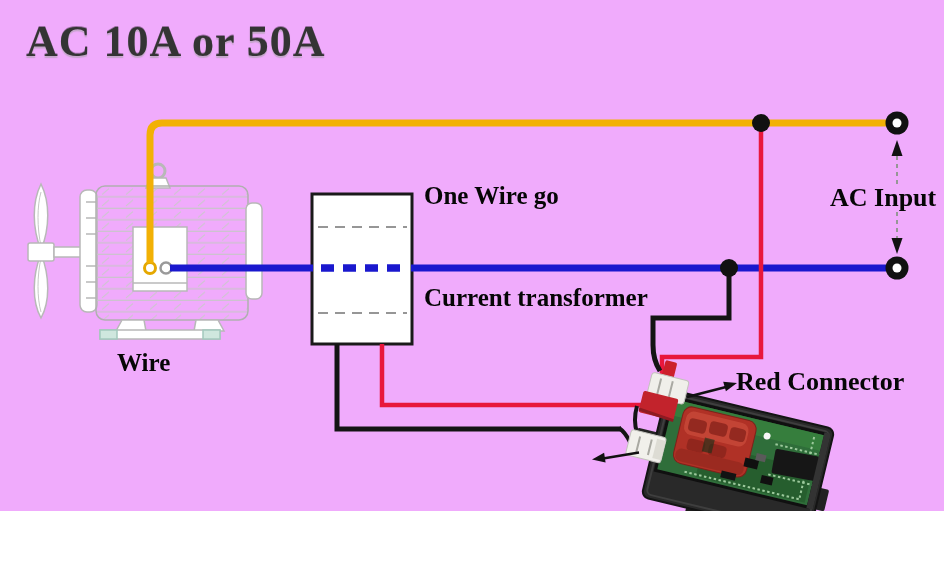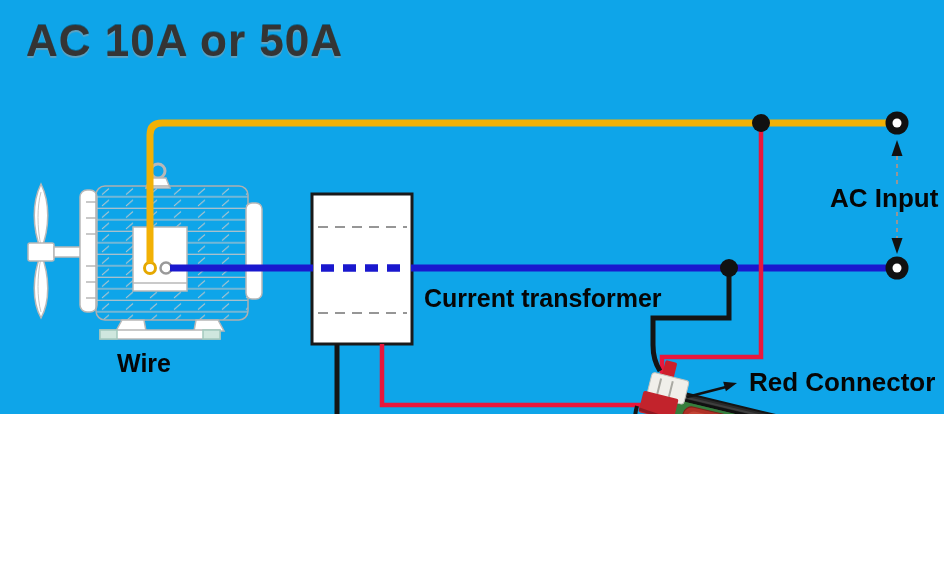--- a/index.html
+++ b/index.html
@@ -1,30 +1,30 @@
 <!DOCTYPE html>
 <html style="--live-wire-yellow: #F2B105; --neutral-wire-blue: #1A18CE; --meter-red-wire: #E8173C; --meter-black-wire: #141414; --guide-gray: #969696; --ct-box-border: #1A1A1A; --motor-line-gray: #B8B8B8; --meter-pcb-green: #2F6E3A; --meter-display-red: #B03126; --meter-case-black: #292929;"><head>
 <meta charset="utf-8">
 <style>
   html,body{margin:0;padding:0;background:#fff;}
   .canvas{
-    position:relative;width:944px;height:414px;background:#0ea5e9;
-    font-family:Liberation Sans, sans-serif;overflow:hidden;
+    position:relative;width:944px;height:511px;background:#f0abfc;
+    font-family:Liberation Serif, serif;overflow:hidden;
   }
   .canvas svg{position:absolute;left:0;top:0;}
   .lbl{position:absolute;font-weight:bold;color:#060606;white-space:nowrap;}
   .title{
     left:26px;top:16px;font-size:44px;letter-spacing:1px;color:#343434;
     text-shadow:0 2px 1px rgba(160,160,160,.55), 0 -1px 0 rgba(0,0,0,.35);
   }
   .load{left:117px;top:349px;font-size:25px;}
   .ctnote{left:424px;top:180px;font-size:25px;line-height:32px;}
   .ctname{left:424px;top:284px;font-size:25px;}
   .acinput{left:830px;top:183px;font-size:26px;}
-  .redconn{left:736px;top:367px;font-size:26px;margin-left:13px;}
+  .redconn{left:736px;top:367px;font-size:26px;}
   .whiteconn{left:387px;top:442px;font-size:26px;}
   
   .w-live{stroke:var(--live-wire-yellow,#F2B105);}
   .w-neutral{stroke:var(--neutral-wire-blue,#1A18CE);}
   .w-red{stroke:var(--meter-red-wire,#E8173C);}
   .w-black{stroke:var(--meter-black-wire,#141414);}
   .dash-gray{stroke:var(--guide-gray,#999999);}
 </style>
 </head>
 <body>
@@ -162,17 +162,17 @@
   <g>
     <path d="M687,397 L726,387" stroke="#111111" stroke-width="2.5" fill="none"></path>
     <polygon points="737,383 725.9,391.3 723.2,381.7" fill="#111111"></polygon>
     <path d="M639,452.5 L603,458.5" stroke="#111111" stroke-width="2.5" fill="none"></path>
     <polygon points="592,459.5 605.6,462.6 604.1,452.7" fill="#111111"></polygon>
   </g>
 </svg>
 
   <div class="lbl title">AC 10A or 50A</div>
   <div class="lbl load">Wire</div>
-  <div class="lbl ctnote"><br></div>
+  <div class="lbl ctnote"><span>One Wire go</span><br></div>
   <div class="lbl ctname">Current transformer</div>
   <div class="lbl acinput">AC Input</div>
   <div class="lbl redconn">Red Connector</div>
 </div>
 
 </body></html>

